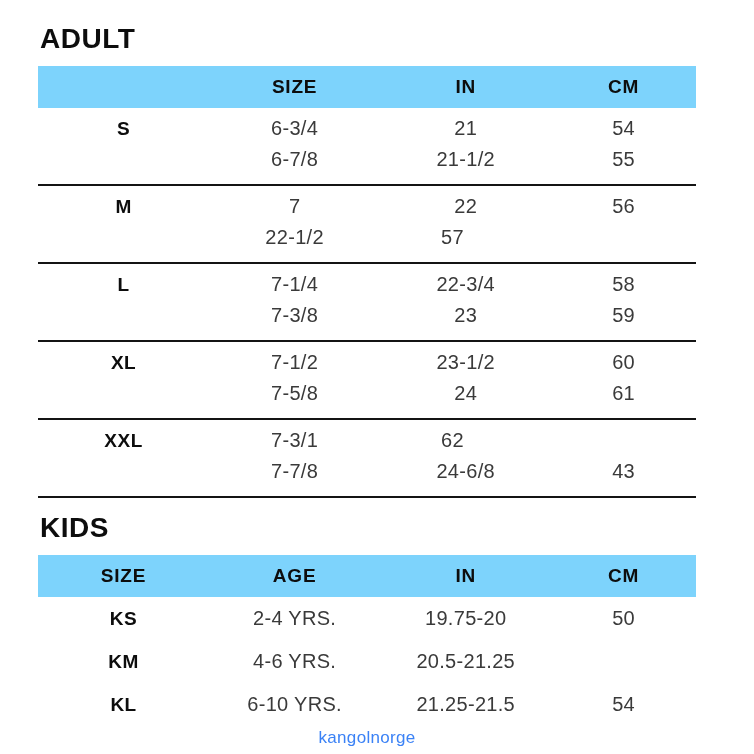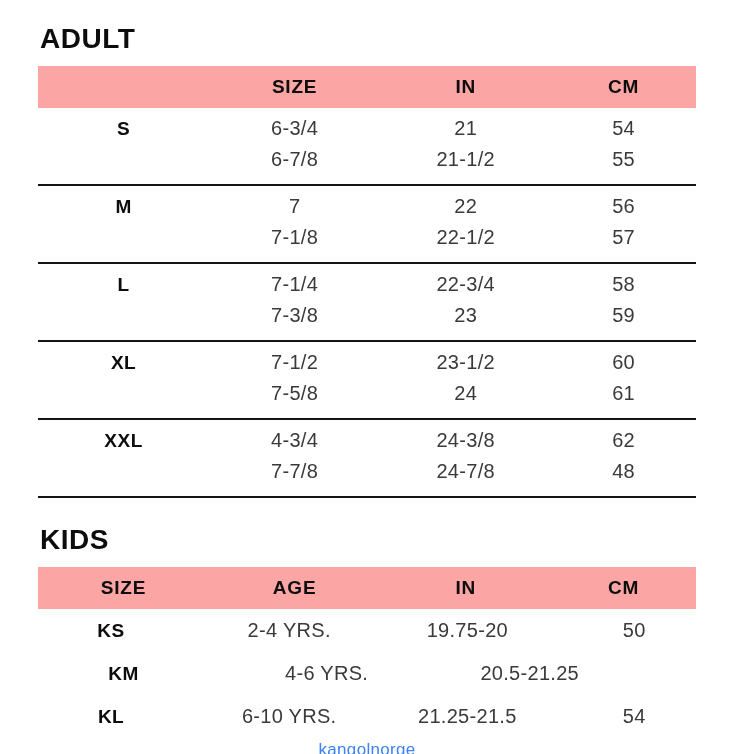--- a/index.html
+++ b/index.html
@@ -15,25 +15,25 @@
   .page { padding: 24px 58px 0 38px; }
 
   .section-title {
     font-size: 28px;
     font-weight: 700;
     color: #0d0d0d;
     letter-spacing: 0.5px;
     margin: 0 0 12px 2px;
     line-height: 30px;
   }
-  .kids-section { margin-top: 27px; }
+  .kids-section { margin-top: 15px; }
 
   .thead {
     height: 42px;
-    background: #fca5a5;
+    background: #7dd3fc;
     display: flex;
     align-items: center;
     font-size: 19px;
     font-weight: 700;
     letter-spacing: 0.8px;
     color: #0d0d0d;
   }
 
   .cell { text-align: center; }
   .c1 { width: 26%; }
@@ -55,21 +55,20 @@
     letter-spacing: 0.3px;
   }
   .krow {
     height: 43px;
     display: flex;
     align-items: center;
     font-size: 20px;
     font-weight: 400;
     color: #3a3a3a;
     letter-spacing: 0.3px;
-    gap: 32px;
   }
   .label {
     font-size: 19px;
     font-weight: 700;
     color: #0d0d0d;
     letter-spacing: 0.5px;
   }
 
   .watermark {
     margin-top: 2px;
@@ -110,21 +109,20 @@
         </div>
         <div class="group">
           <div class="row">
             <div class="cell c1 label">M</div>
             <div class="cell c2">7</div>
             <div class="cell c3">22</div>
             <div class="cell c4">56</div>
           </div>
           <div class="row">
             <div class="cell c1 label"></div>
-            <div class="cell c2">7-1/8</div>
             <div class="cell c3">22-1/2</div>
             <div class="cell c4">57</div>
           </div>
         </div>
         <div class="group">
           <div class="row">
             <div class="cell c1 label">L</div>
             <div class="cell c2">7-1/4</div>
             <div class="cell c3">22-3/4</div>
             <div class="cell c4">58</div>
@@ -146,29 +144,28 @@
           <div class="row">
             <div class="cell c1 label"></div>
             <div class="cell c2">7-5/8</div>
             <div class="cell c3">24</div>
             <div class="cell c4">61</div>
           </div>
         </div>
         <div class="group">
           <div class="row">
             <div class="cell c1 label">XXL</div>
-            <div class="cell c2">4-3/4</div>
-            <div class="cell c3">24-3/8</div>
+            <div class="cell c2">7-3/1</div>
             <div class="cell c4">62</div>
           </div>
           <div class="row">
             <div class="cell c1 label"></div>
             <div class="cell c2">7-7/8</div>
-            <div class="cell c3">24-7/8</div>
-            <div class="cell c4">48</div>
+            <div class="cell c3">24-6/8</div>
+            <div class="cell c4">43</div>
           </div>
         </div>
       </div>
   </section>
 
   <section class="kids-section">
     <h2 class="section-title">KIDS</h2>
     <div class="thead">
       <div class="cell c1">SIZE</div>
       <div class="cell c2">AGE</div>

